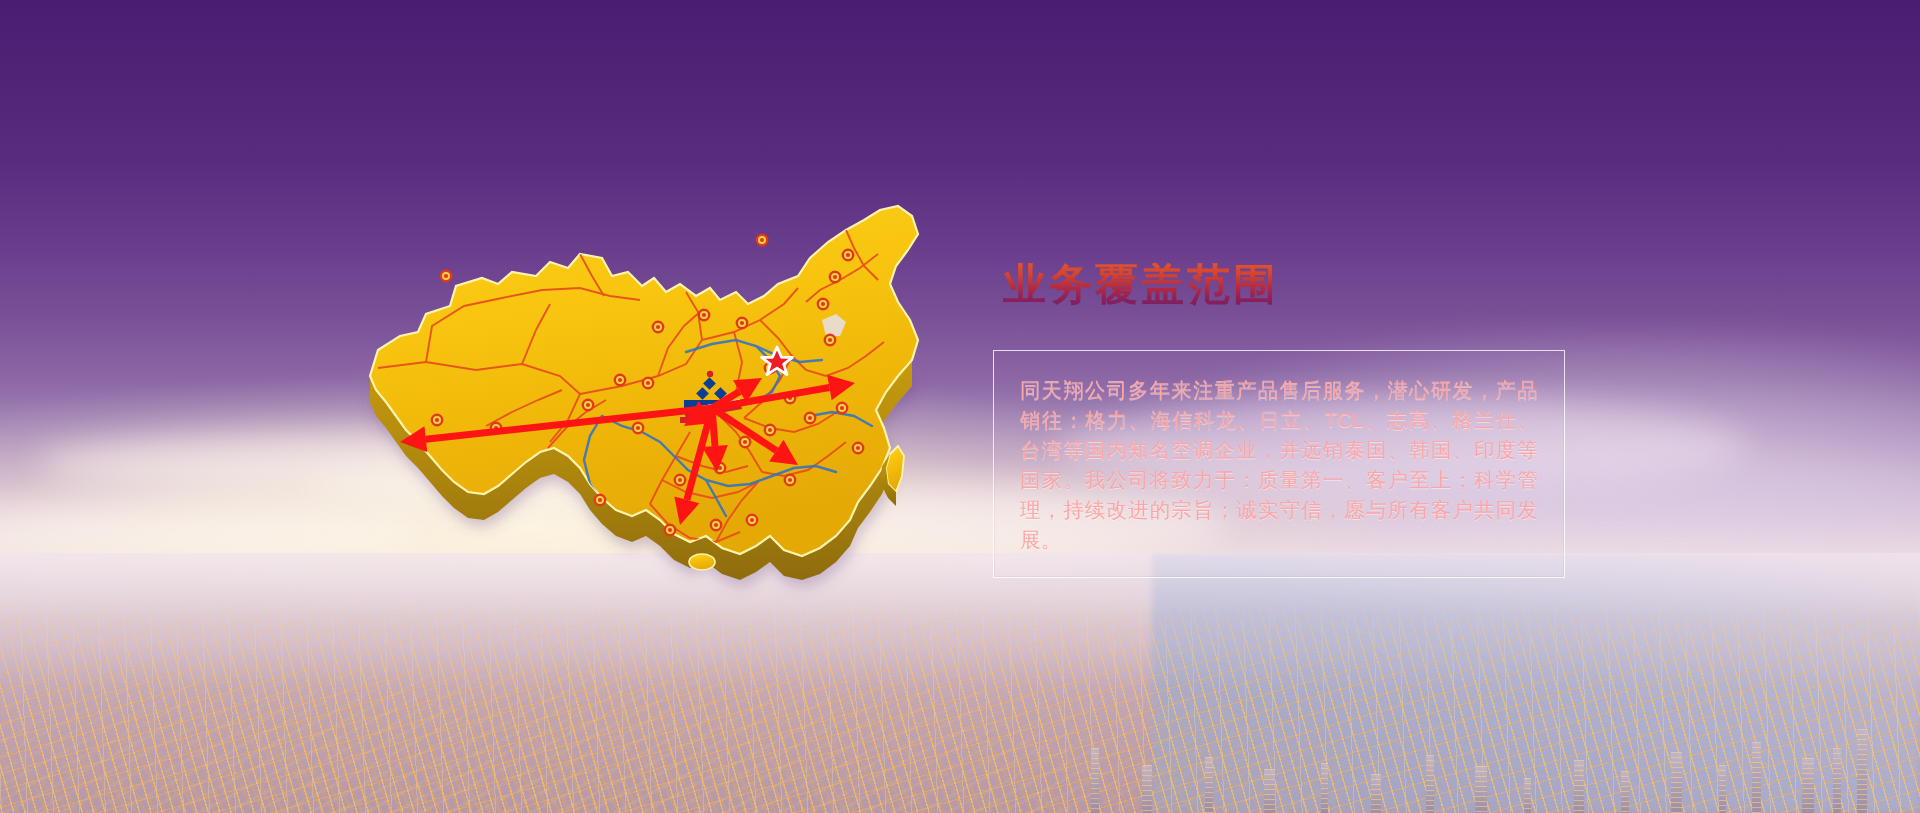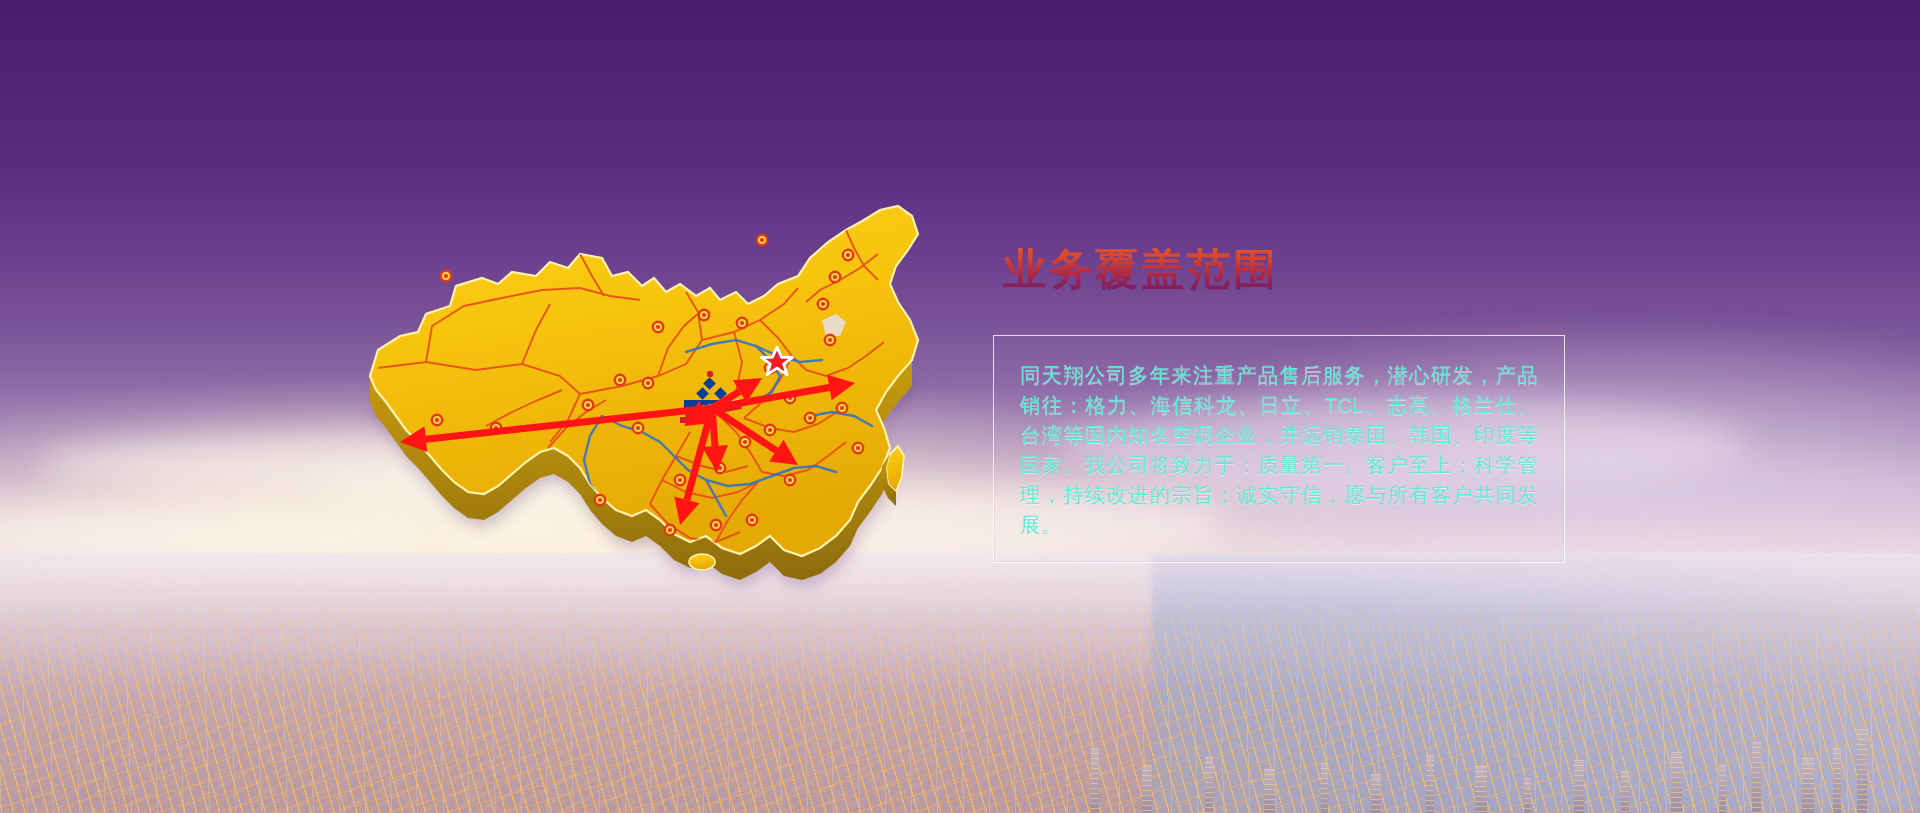--- a/index.html
+++ b/index.html
@@ -125,39 +125,39 @@
     position:absolute;left:0;right:0;bottom:0;height:100%;
     background:linear-gradient(to bottom,rgba(240,228,238,.75) 0%,rgba(236,222,234,.22) 24%,rgba(230,216,230,0) 52%);
     pointer-events:none;
   }
 
   
   .map-wrap{position:absolute;left:250px;top:180px;width:680px;height:400px;}
   .map-wrap svg{display:block;width:100%;height:100%;overflow:visible;}
 
   
-  .panel{position:absolute;left:978px;top:248px;width:600px;padding-left:15px;}
+  .panel{position:absolute;left:978px;top:263px;width:600px;padding-left:15px;}
   .headline{
     font-size:43px;font-weight:bold;letter-spacing:3px;line-height:1;
     background:linear-gradient(to bottom,#e0532f 0%,#d4422f 28%,#b5293f 58%,#8e2157 82%,#7a1f62 100%);
     -webkit-background-clip:text;background-clip:text;
     color:transparent;-webkit-text-fill-color:transparent;
     display:inline-block;
     margin:0 0 44px 10px;
   }
   .textbox{
     border:1px solid rgba(255,255,255,.80);
     box-shadow:0 0 0 1px rgba(150,120,170,.10) inset;
     padding:24px 26px 22px 26px;
     width:518px;
     box-sizing:content-box;
   }
   .body-copy{
     margin:0;
-    color:#5eead4;
+    color:#fca5a5;
     font-size:20.5px;
     line-height:30px;
     letter-spacing:.3px;
     text-align:justify;
     text-justify:inter-ideograph;
     font-weight:500;
     text-shadow:0 1px 0 rgba(255,255,255,.45);
   }
 </style>
 </head>

